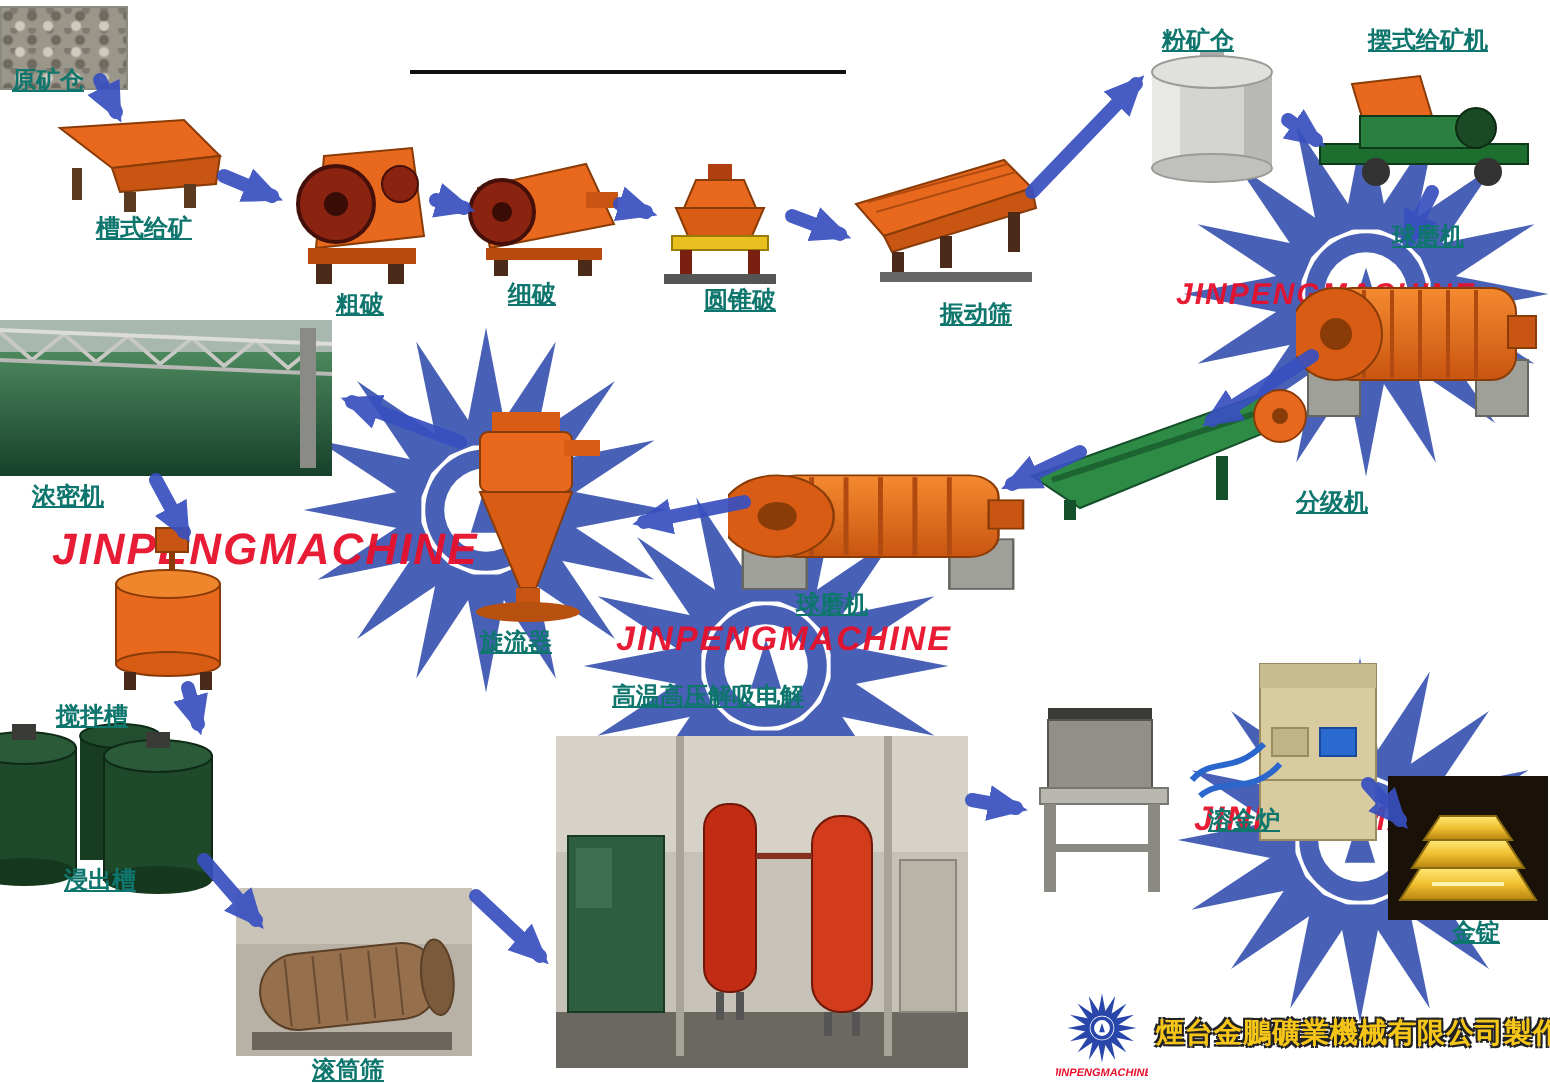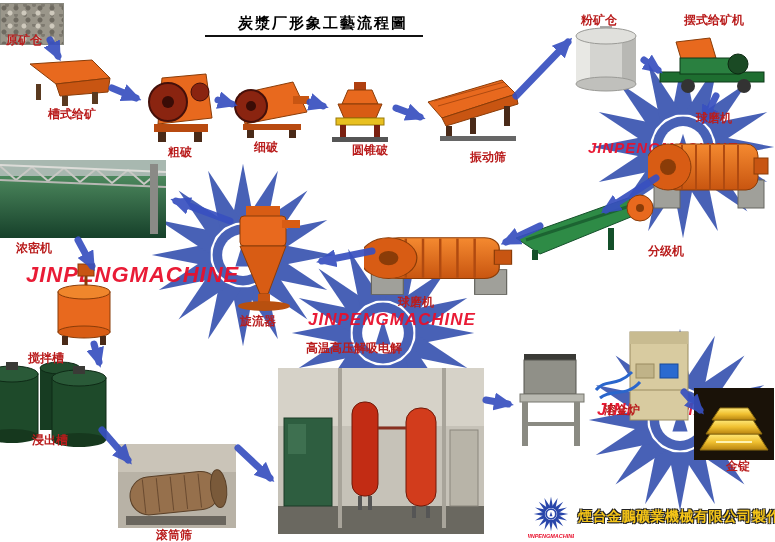--- a/index.html
+++ b/index.html
@@ -1,19 +1,19 @@
 <!DOCTYPE html>
 <html><head>
 <meta charset="utf-8">
 <style>
   * { margin:0; padding:0; box-sizing:border-box; }
   html,body { background:#ffffff; font-family:"Liberation Sans","DejaVu Sans",sans-serif; }
   .canvas { position:relative; width:775px; height:542px; background:#fff; overflow:hidden; }
   .node { position:absolute; z-index:2; line-height:0; }
-  .lbl { position:absolute; z-index:4; font-size:12px; font-weight:bold; color:#b91c1c; white-space:nowrap; }
+  .lbl { position:absolute; z-index:4; font-size:12px; font-weight:bold; color:#0f766e; white-space:nowrap;text-decoration:underline; }
   .wm { position:absolute; z-index:1; opacity:0.85; line-height:0; }
   .wm-text { position:absolute; z-index:1; font-weight:bold; font-style:italic; color:#e8102c; white-space:nowrap; letter-spacing:1px; opacity:0.95; }
   .arrows { position:absolute; left:0; top:0; z-index:3; pointer-events:none; }
   .title { position:absolute; left:238px; top:14px; z-index:5; font-size:15px; font-weight:bold; letter-spacing:2px; color:#000; white-space:nowrap; }
   .title-line { position:absolute; left:205px; top:35px; width:218px; height:2px; background:#111; z-index:5; }
   .footer-text { position:absolute; left:578px; top:508px; z-index:5; font-size:14px; font-weight:bold; letter-spacing:0.5px; color:#f5c518; white-space:nowrap;
     text-shadow:1px 1px 0 #222,-1px -1px 0 #222,1px -1px 0 #222,-1px 1px 0 #222; }
   .rock { position:absolute; left:0; top:3px; width:64px; height:42px; z-index:2; border:1px solid #8a8a80;
     background-color:#9a968a;
     background-image:
@@ -95,21 +95,20 @@
       </svg></div>
   <div class="wm" style="left:585px;top:325px"><svg width="190" height="190">
         <use href="#sunlogo" width="190" height="190"></use>
       </svg></div>
 
   <div class="wm-text" style="left:26px;top:262px;font-size:22px">JINPENGMACHINE</div>
   <div class="wm-text" style="left:308px;top:310px;font-size:17px">JINPENGMACHINE</div>
   <div class="wm-text" style="left:588px;top:139px;font-size:15px">JINPENGMACHINE</div>
   <div class="wm-text" style="left:597px;top:400px;font-size:17px">JINPENGMACHINE</div>
 
-  <div class="title">炭漿厂形象工藝流程圖</div>
   <div class="title-line"></div>
 
   <div class="rock"></div>
 
   <div class="node" style="left:26px;top:58px;width:92px;height:50px">
     <svg viewBox="0 0 92 50" width="92" height="50">
       <polygon points="4,6 66,2 84,20 30,26" fill="#e8691e" stroke="#8a3c08"></polygon>
       <polygon points="30,26 84,20 82,34 34,38" fill="#c85512" stroke="#8a3c08"></polygon>
       <rect x="36" y="38" width="6" height="10" fill="#5a3a20"></rect>
       <rect x="66" y="34" width="6" height="12" fill="#5a3a20"></rect>

